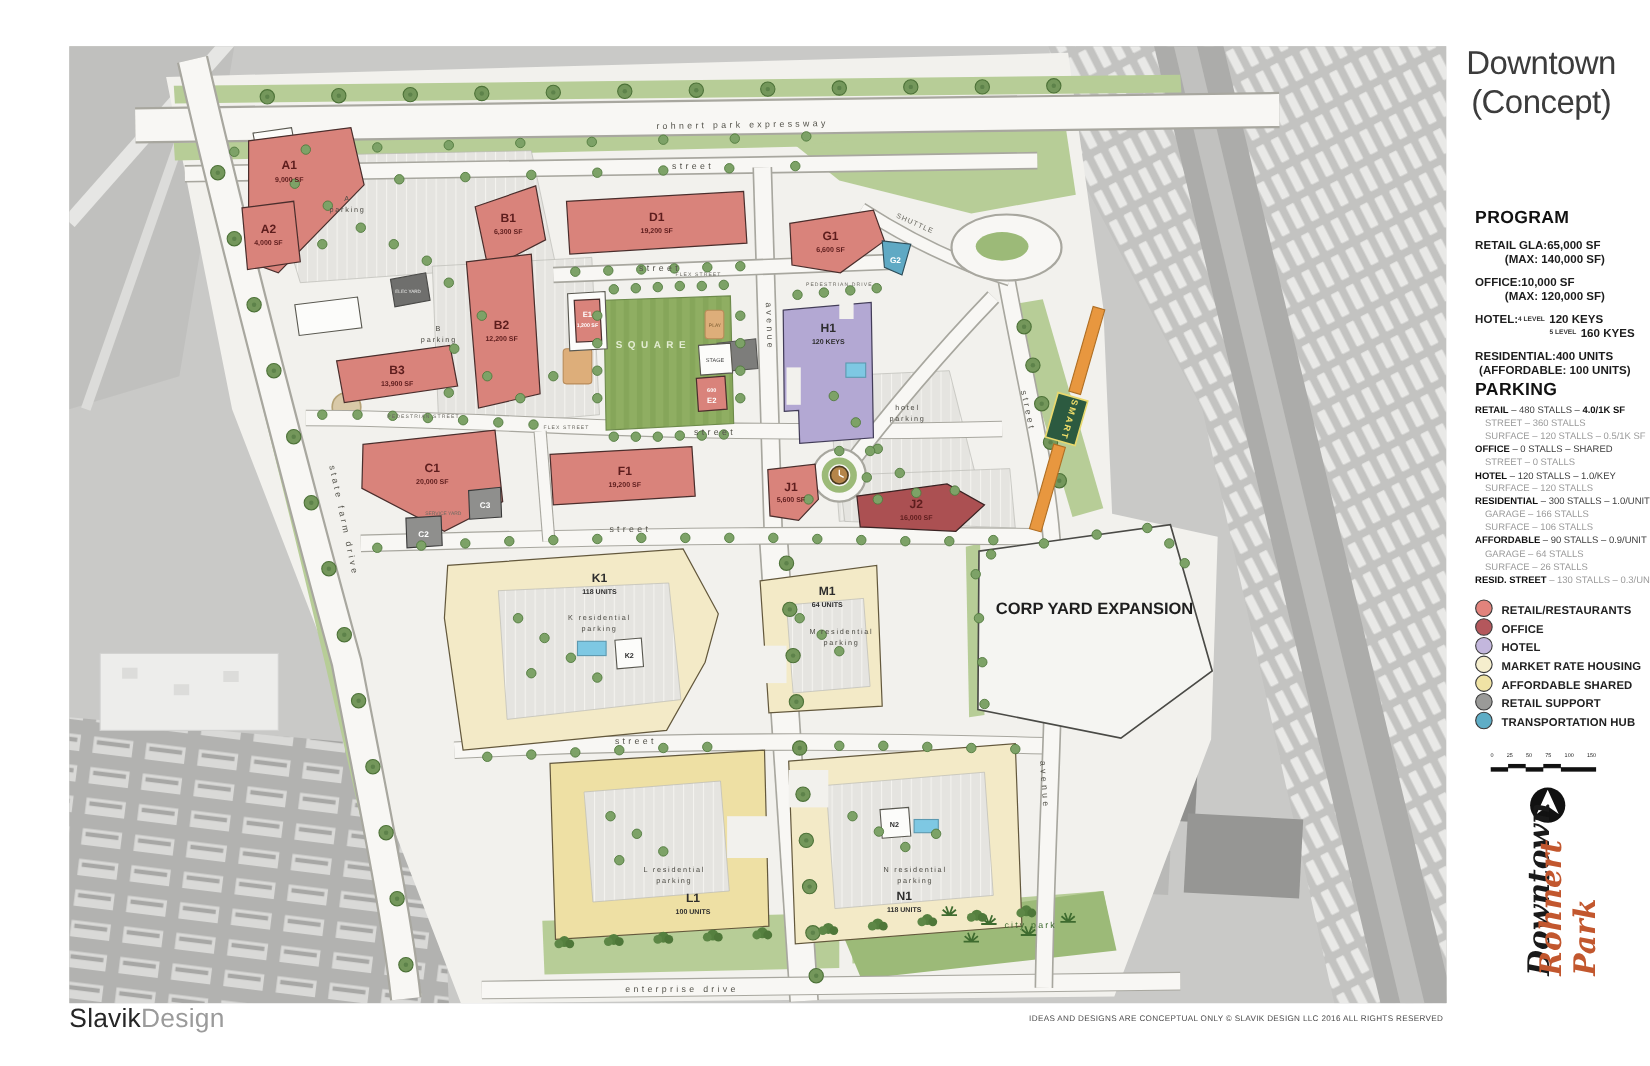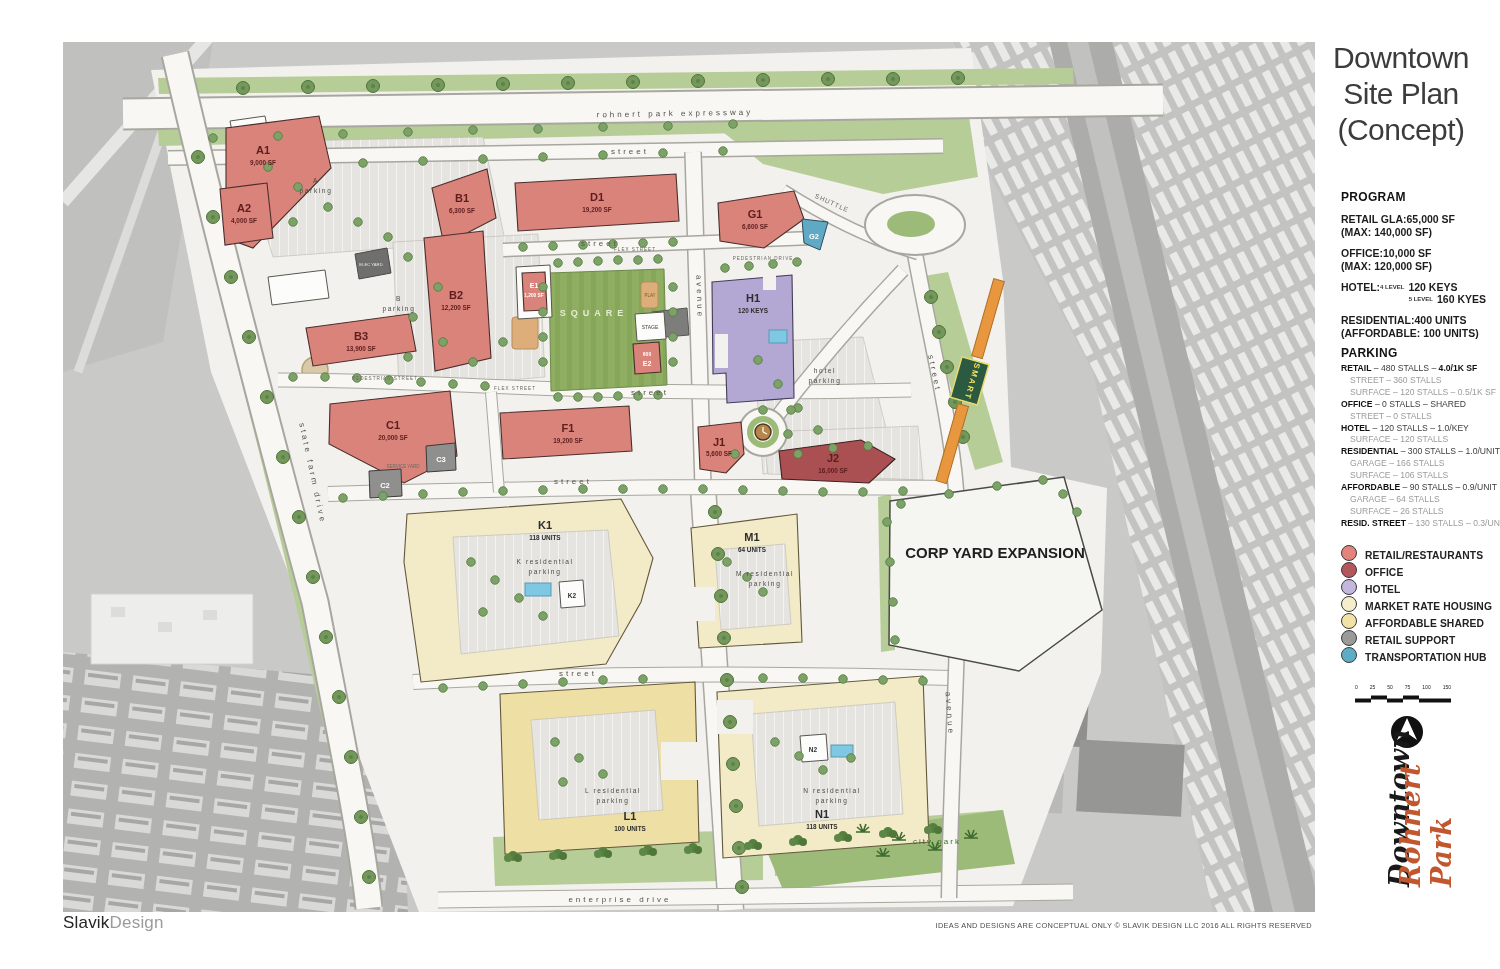--- a/index.html
+++ b/index.html
@@ -6,44 +6,44 @@
   .sheet{position:relative;width:1500px;height:969px;background:#ffffff;overflow:hidden;
          font-family:"Liberation Sans",sans-serif;}
   .map-wrap{position:absolute;left:63px;top:42px;width:1252px;height:870px;background:#c9c9c7;}
   svg text{font-family:"Liberation Sans",sans-serif;}
 
   
   .sidebar{position:absolute;left:1315px;top:0;width:185px;height:837px;background:#fff;}
   .plan-title{position:absolute;top:40px;left:0;width:172px;text-align:center;
               font-size:30px;line-height:36px;color:#3c3c3c;letter-spacing:-0.5px;}
   .program{position:absolute;top:190px;left:26px;width:145px;font-size:10.5px;color:#1c1c1c;}
-  .sec-head{font-weight:bold;font-size:12px;letter-spacing:.3px;margin-bottom:3px;color:#111;}
+  .sec-head{font-weight:bold;font-size:16px;letter-spacing:.3px;margin-bottom:3px;color:#111;}
   .prog-row{display:flex;font-weight:bold;margin-top:9px;}
-  .prog-sub{text-align:left;font-weight:bold;margin-top:1px;}
+  .prog-sub{text-align:center;font-weight:bold;margin-top:1px;}
   .hotel-line{display:flex;justify-content:flex-end;gap:4px;font-weight:bold;}
   .hotel-line .sm{font-size:6px;align-self:center;color:#333;}
   .parking{position:absolute;top:346px;left:26px;width:152px;font-size:8.6px;color:#3d3d3d;}
   .pk-line{line-height:11.9px;white-space:nowrap;}
   .pk-line .lead{font-weight:bold;color:#111;}
   .pk-line .tail{font-weight:bold;color:#111;}
   .pk-line.ind{padding-left:9px;color:#9b9b9b;}
   .legend{position:absolute;top:544px;left:26px;width:150px;}
   .leg-item{display:flex;align-items:flex-end;height:17px;}
   .leg-dot{width:14px;height:14px;border-radius:50%;border:1.6px solid #3a3a3a;
            margin-right:8px;flex:0 0 auto;}
   .leg-label{font-size:10.3px;font-weight:bold;color:#222;letter-spacing:.1px;white-space:nowrap;}
   .scalebar{position:absolute;top:684px;left:40px;width:100px;}
   .scale-ticks{display:flex;font-size:5px;color:#222;justify-content:space-between;width:96px;}
   .north{position:absolute;top:712px;left:72px;}
   .brand{position:absolute;top:742px;left:46px;width:110px;height:145px;}
   .brand .vert{position:absolute;bottom:0;transform-origin:left bottom;
                font-family:"DejaVu Serif",serif;font-style:italic;font-weight:bold;}
   .brand .dt{left:54px;transform:rotate(-90deg);font-size:27px;color:#191919;}
   .brand .rp{left:96px;transform:rotate(-90deg);font-size:27px;color:#c2572e;}
-  .footer-left{position:absolute;left:63px;top:913px;font-size:17px;letter-spacing:.2px;}
+  .footer-left{position:absolute;left:63px;top:913px;font-size:24px;letter-spacing:.2px;}
   .footer-left .b{color:#262626;}
   .footer-left .g{color:#9b9b9b;}
   .disclaimer{position:absolute;top:921px;left:930px;width:382px;text-align:right;
               font-size:7.4px;color:#4c4c4c;letter-spacing:.3px;}
 
   
   .paper{fill:#f2f1ed;}
   .retail{fill:#d9837b;stroke:#4a2e2c;stroke-width:1.1;}
   .office-b{fill:#ab5052;stroke:#3a2222;stroke-width:1.1;}
   .hotel-b{fill:#b3a8d3;stroke:#423c58;stroke-width:1.1;}
@@ -561,21 +561,20 @@
       <text class="bl blk" x="759" y="776">N1</text>
           <text class="bs blk" x="759" y="787">118 UNITS</text>
       <text x="750" y="710" font-size="6.5" font-weight="bold" fill="#2d2d2d" text-anchor="middle">N2</text>
     </g>
   </svg>
   </div>
 
   <div class="sidebar">
     <div class="plan-title">
       <div>Downtown</div>
-      <div>Site Plan</div>
       <div>(Concept)</div>
     </div>
 
     <div class="program">
       <div class="sec-head">PROGRAM</div>
       <div class="prog-row">
           <span>RETAIL GLA:</span>
           <span>65,000 SF</span>
         </div>
       <div class="prog-sub">(MAX: 140,000 SF)</div>

